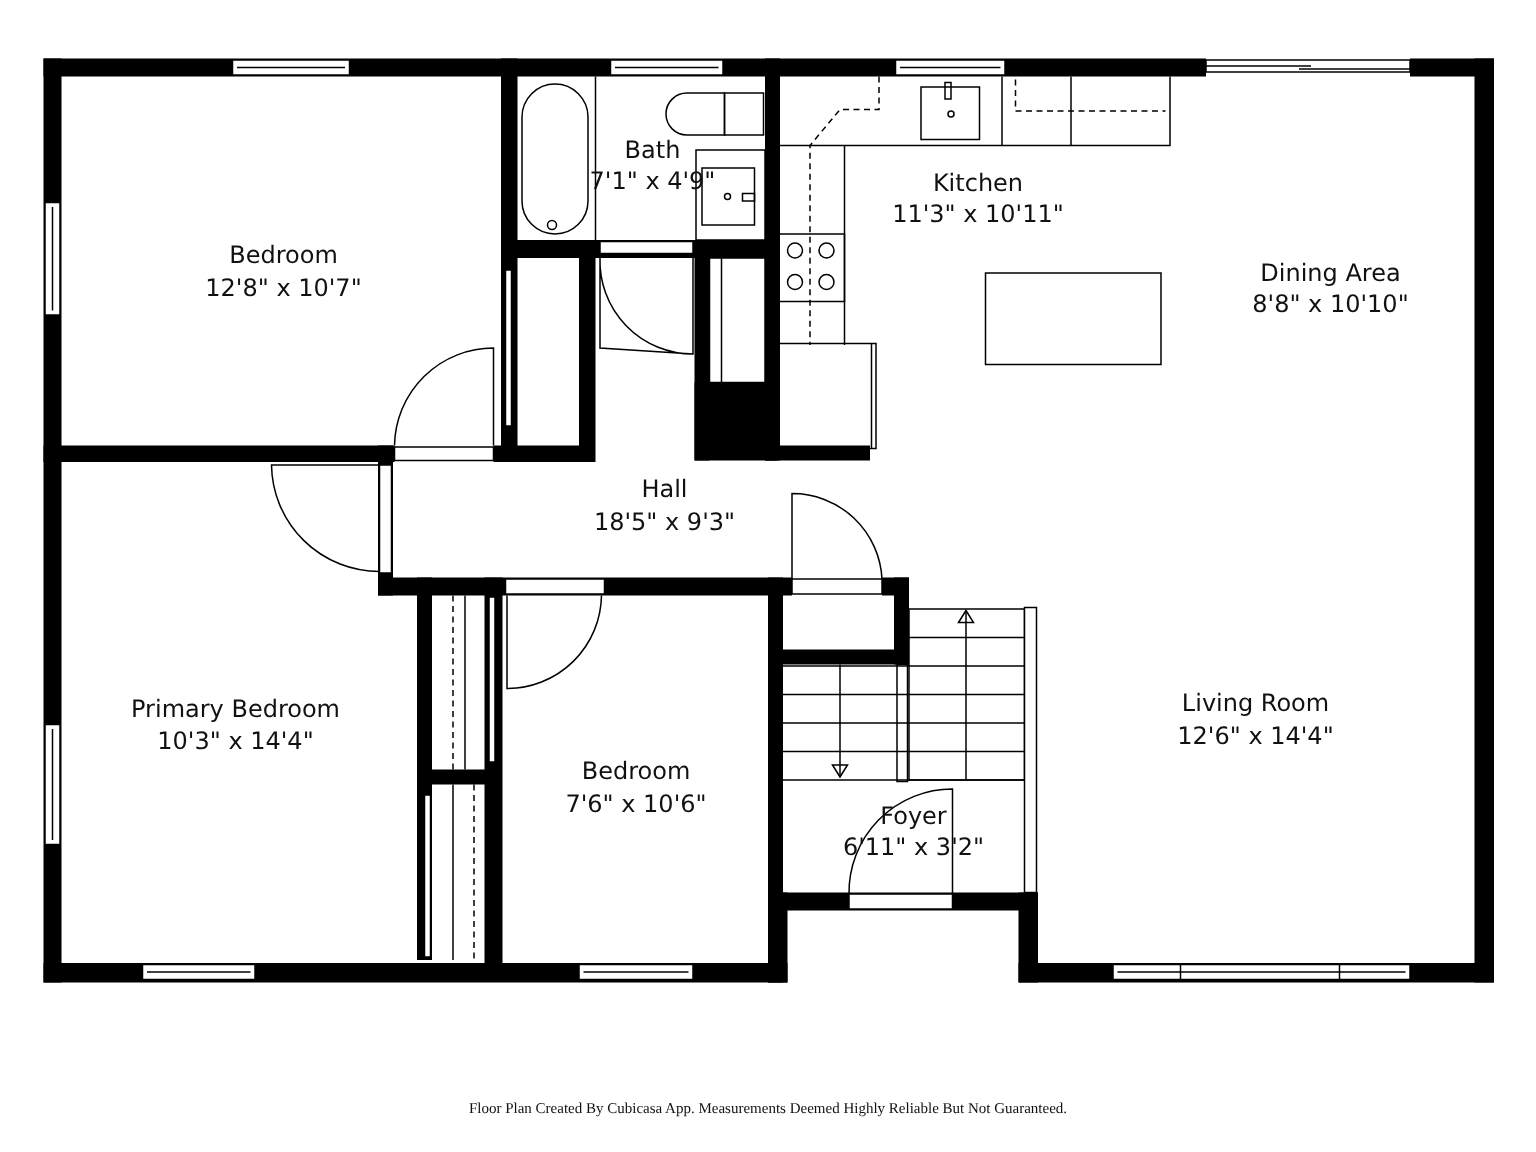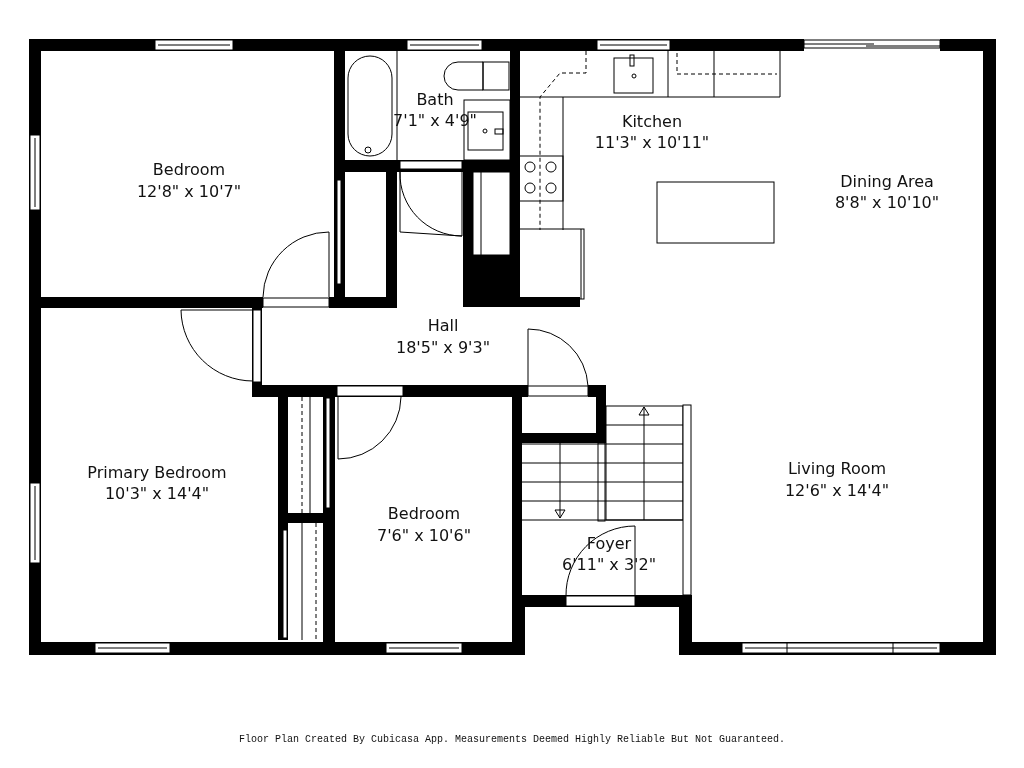--- a/index.html
+++ b/index.html
@@ -1,19 +1,19 @@
 <!DOCTYPE html>
 <html><head>
 <meta charset="utf-8">
 <style>
   html,body{margin:0;padding:0;background:#fff;}
   body{width:1024px;height:768px;position:relative;overflow:hidden;font-family:"DejaVu Sans",sans-serif;}
   svg{position:absolute;left:0;top:0;}
   .room-label{font-family:"DejaVu Sans",sans-serif;font-size:16px;fill:#111;text-anchor:middle;}
-  .footer{position:absolute;left:0;top:734px;width:1024px;text-align:center;font-family:Liberation Mono, monospace;font-size:10px;color:#111;}
+  .footer{position:absolute;left:0;top:734px;width:1024px;text-align:center;font-family:Liberation Serif, serif;font-size:10px;color:#111;}
   .wall{fill:#000;}
   .thin{fill:none;stroke:#000;stroke-width:1;}
   .win{fill:#fff;stroke:#000;stroke-width:1;}
   .dash{fill:none;stroke:#000;stroke-width:1;stroke-dasharray:4,3;}
 </style>
 </head>
 <body>
 
 <svg width="1024" height="768" viewBox="0 0 1024 768">
 

